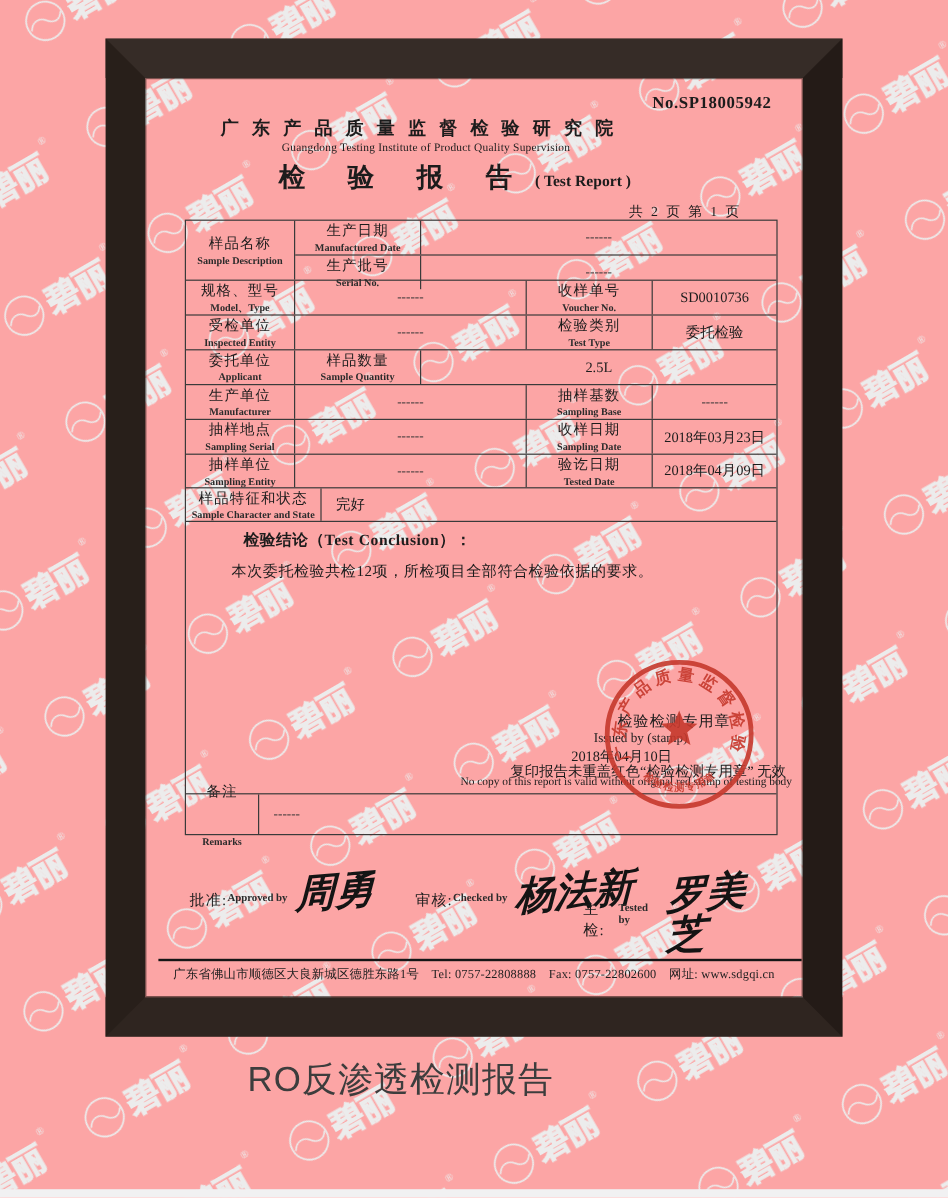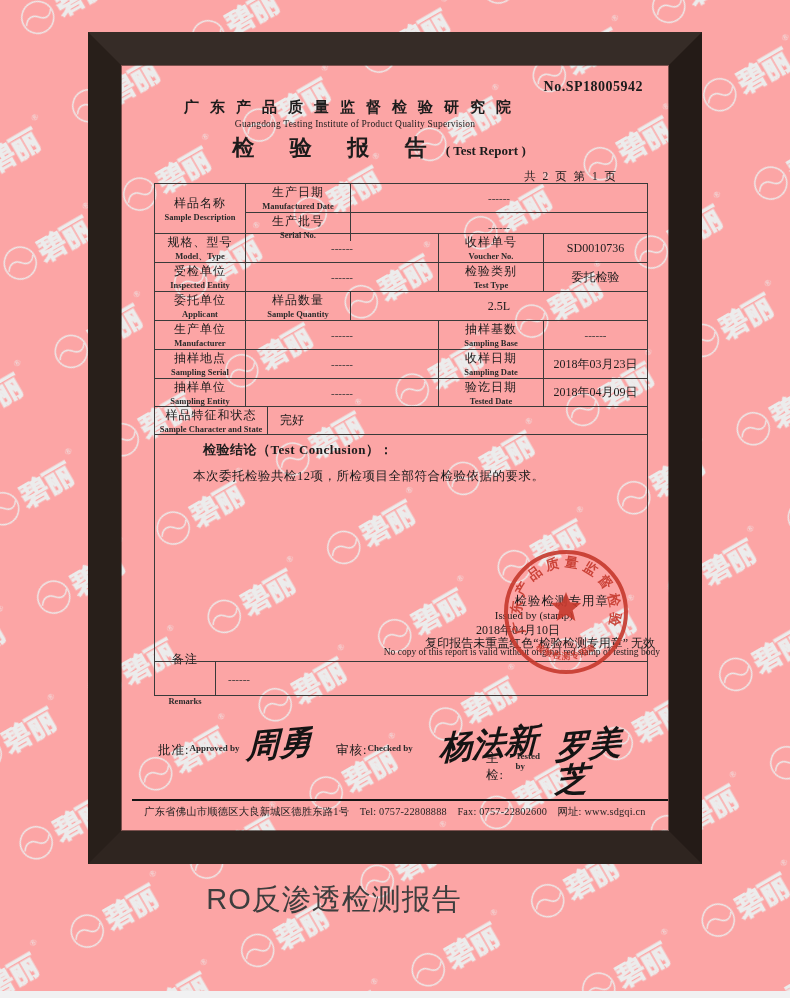--- a/index.html
+++ b/index.html
@@ -50,21 +50,21 @@
   .sline { position:absolute; white-space:nowrap; }
   .sl1 { top:158px; right:38px; font-size:12.5px; letter-spacing:1px; }
   .sl2 { top:174px; right:74px; font-size:11px; }
   .sl3 { top:187px; right:87px; font-size:12px; }
   .sl4 { top:200px; right:-8px; font-size:12px; }
   .sl5 { top:212px; right:-13px; font-size:9.5px; }
   .stamp { position:absolute; left:341px; top:107px; width:140px; height:140px; z-index:5; opacity:.9; }
   
   .sigrow { position:absolute; left:33px; top:675px; width:494px; height:55px; }
   .siggroup { position:absolute; display:flex; align-items:center; }
-  .sg1{left:4px;} .sg2{left:182px;gap:20px;} .sg3{left:332px;}
+  .sg1{left:4px;} .sg2{left:192px;} .sg3{left:332px;}
   .siglabel { display:flex; flex-direction:row; align-items:flex-start; }
   .siglabel .zh { font-size:12.5px; }
   .siglabel .en { font-size:9px; }
   .signame { font-size:33px; line-height:1; font-weight:600; font-style:italic;
              transform:rotate(-5deg) skewX(-6deg); margin-left:6px; margin-top:-12px; color:#141414; }
   
   .foot-line { position:absolute; left:11px; top:734px; width:536px; height:2px; background:#151515; }
   .foot-text { position:absolute; left:0; top:740px; width:548px; text-align:center;
                font-size:10.3px; white-space:nowrap; letter-spacing:.2px; color:#1f1f1f; }
   

